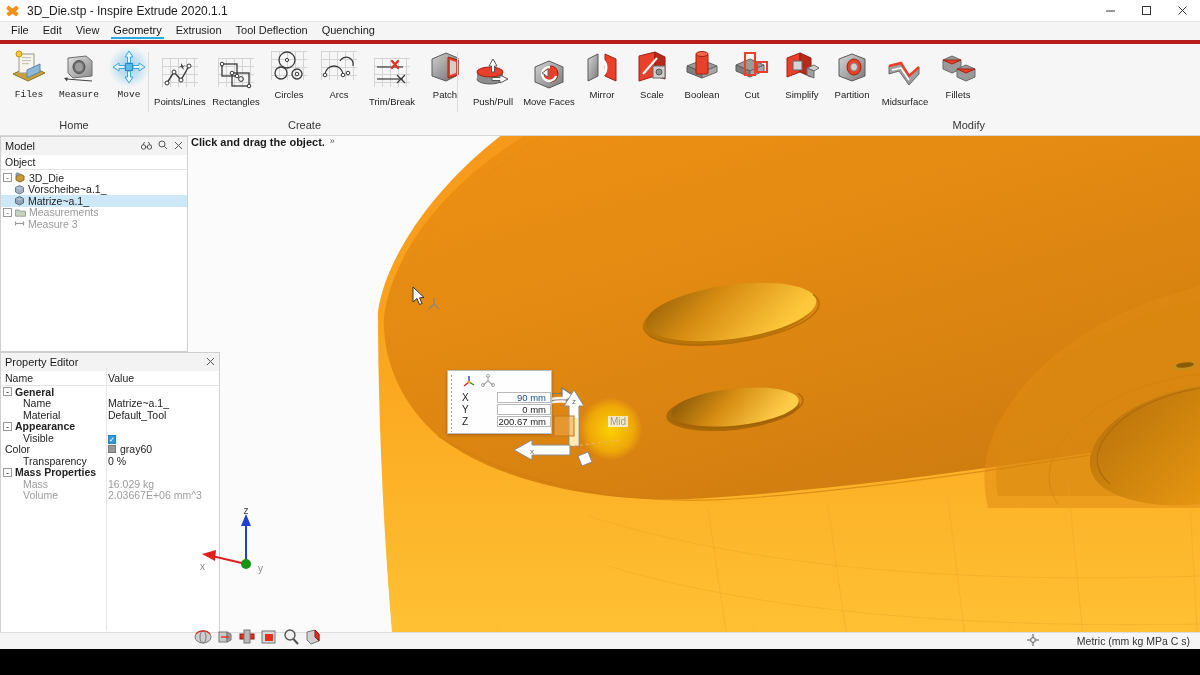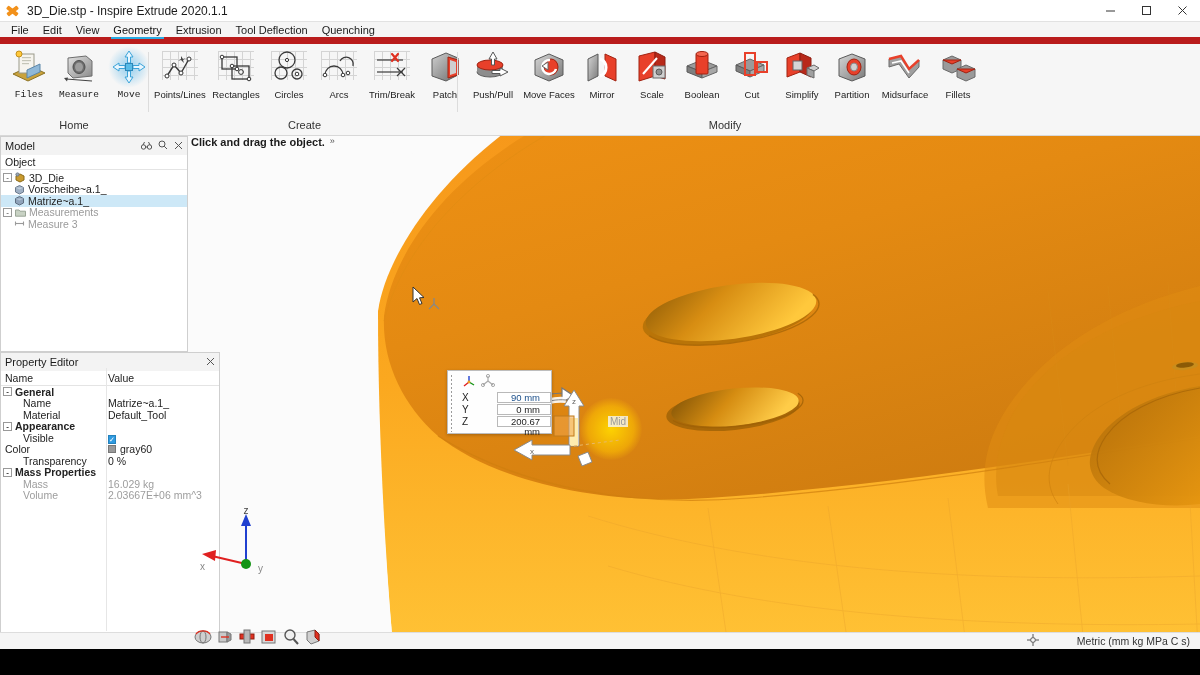--- a/index.html
+++ b/index.html
@@ -13,36 +13,36 @@
     background:#ffffff; border-bottom:1px solid #e2e2e2; display:flex; align-items:center; }
   .app-icon{ width:18px; height:18px; margin:0 5px 0 4px; position:relative; flex:none; }
   .app-icon .b1,.app-icon .b2{ position:absolute; width:13px; height:3.5px; background:#f2911b; border-radius:1px; top:7px; left:2px;}
   .app-icon .b1{ transform:rotate(38deg);} .app-icon .b2{ transform:rotate(-38deg);}
   .title-text{ font-size:12px; color:#1b1b1b; }
   .winbtns{ margin-left:auto; display:flex; height:22px; }
   .winbtn{ width:36px; height:22px; display:flex; align-items:center; justify-content:center; color:#333; }
 
   
   .menubar{ position:absolute; left:0; top:22px; width:1200px; height:22px;
-    background:#f5f5f5; display:flex; align-items:flex-start; padding-left:4px; border-bottom:7px solid #b91c1c;}
+    background:#f5f5f5; display:flex; align-items:flex-start; padding-left:4px; border-bottom:4px solid #b91c1c;}
   .menuitem{ padding:2px 7px 3px 7px; font-size:11px; color:#1b1b1b; position:relative; }
   .menuitem.active{ color:#111; }
   .menuitem.active::after{ content:""; position:absolute; left:5px; right:5px; bottom:0; height:2px; background:#29abe2; }
 
   
   .ribbon{ position:absolute; left:0; top:44px; width:1200px; height:92px; background:#f6f6f6;
     border-bottom:1px solid #d8d8d8; }
   .rgroup{ position:absolute; top:0; height:92px; display:flex; align-items:flex-start; }
   .rsep{ position:absolute; top:8px; width:1px; height:60px; background:#dcdcdc; }
   .glabel{ position:absolute; bottom:4px; font-size:11px; color:#333; text-align:center; }
   .rbtn{ width:50px; height:70px; padding-top:4px; display:flex; flex-direction:column;
     align-items:center; justify-content:flex-start; }
   .rbtn .ic{ width:38px; height:38px; position:relative; }
   .rbtn .lb{ margin-top:3px; font-size:9.5px; color:#222; white-space:nowrap; text-align:center; line-height:11px;}
-  .rbtn.wide{ width:56px; }
+  .rbtn.wide{ width:56px;justify-content:center; }
   .sketchgrid{ position:absolute; inset:3px 1px 6px 1px;
     background-image:linear-gradient(#cfcfcf 1px, transparent 1px), linear-gradient(90deg,#cfcfcf 1px, transparent 1px);
     background-size:8px 8px; opacity:.85;}
   .glow{ position:absolute; inset:-2px; border-radius:6px;
     background:radial-gradient(circle,rgba(60,170,230,.55),rgba(60,170,230,0) 70%);}
 
   
   .panel{ position:absolute; background:#fff; border:1px solid #cfcfcf; }
   .ptitlebar{ height:18px; background:#f3f3f3; display:flex; align-items:center; padding:0 4px;
     font-size:11px; color:#1b1b1b;}
@@ -86,21 +86,21 @@
 
   
   .coordbox{ position:absolute; left:447px; top:370px; width:105px; height:64px; background:#fefefe;
     border:1px solid #bdbdbd; box-shadow:0 1px 3px rgba(0,0,0,.25); z-index:8; }
   .coordbox .grip{ position:absolute; left:2px; top:3px; width:3px; height:58px;
     background-image:radial-gradient(#9b9b9b 45%, transparent 46%); background-size:3px 4px;}
   .coordbox .cbtns{ display:flex; gap:5px; padding:3px 0 1px 14px; }
   .crow{ display:flex; align-items:center; height:11px; margin:1px 0 1px 14px; }
   .crow .lab{ width:12px; font-size:10px; color:#222; }
   .cfield{ width:78px; height:11px; border:1px solid #b9b9b9; background:#fff; text-align:right;
-    padding-right:10px; font-size:9.5px; line-height:10px; color:#1b4f8a;margin-left:27px;}
+    padding-right:4px; font-size:9.5px; line-height:10px; color:#1b4f8a;margin-left:27px;}
   .cfield.plain{ color:#222; }
 
   
   .gizmo{ position:absolute; left:322px; top:242px; width:130px; height:96px; z-index:5;}
   .hotspot{ position:absolute; left:392px; top:262px; width:62px; height:62px; border-radius:50%;
     background:radial-gradient(circle,rgba(255,214,0,.95) 0%,rgba(255,196,0,.55) 52%,rgba(255,180,0,0) 72%); z-index:4;}
   .midlab{ position:absolute; left:420px; top:280px; font-size:10px; color:#9a9a9a;
     background:rgba(245,245,245,.8); padding:0 2px; z-index:7;}
 
   .triad{ position:absolute; left:196px; top:506px; width:80px; height:78px; z-index:6;}
@@ -421,21 +421,21 @@
           <svg width="38" height="38" viewBox="0 0 38 38">
             <polygon points="4,12 13,8 22,12 22,21 13,25 4,21" fill="#9a9a9a" stroke="#6a6a6a"></polygon>
             <polygon points="4,12 13,16 22,12" fill="#e8402a" stroke="#a12211"></polygon>
             <polygon points="18,21 27,17 36,21 36,29 27,33 18,29" fill="#9a9a9a" stroke="#6a6a6a"></polygon>
             <polygon points="18,21 27,25 36,21" fill="#e8402a" stroke="#a12211"></polygon>
           </svg>
         </div>
         <div class="lb">Fillets</div>
       </div>
     </div>
-    <div class="glabel" style="left:465px; width:520px;">Modify</div>
+    <div class="glabel" style="left:465px; width:520px;text-align:right;">Modify</div>
   </div>
 
   <div class="viewport">
     <svg width="1012" height="510" viewBox="0 0 1012 510">
       <defs>
         <linearGradient id="topFace" x1="0" y1="0" x2="0.6" y2="1">
           <stop offset="0" stop-color="#ef9114"></stop>
             <stop offset="0.45" stop-color="#e48a12"></stop>
           <stop offset="1" stop-color="#d07d10"></stop>
         </linearGradient>

